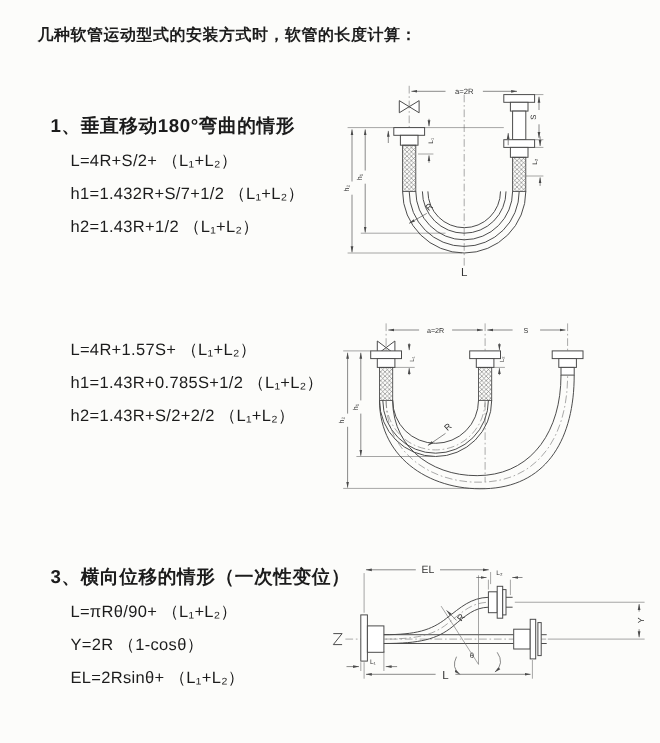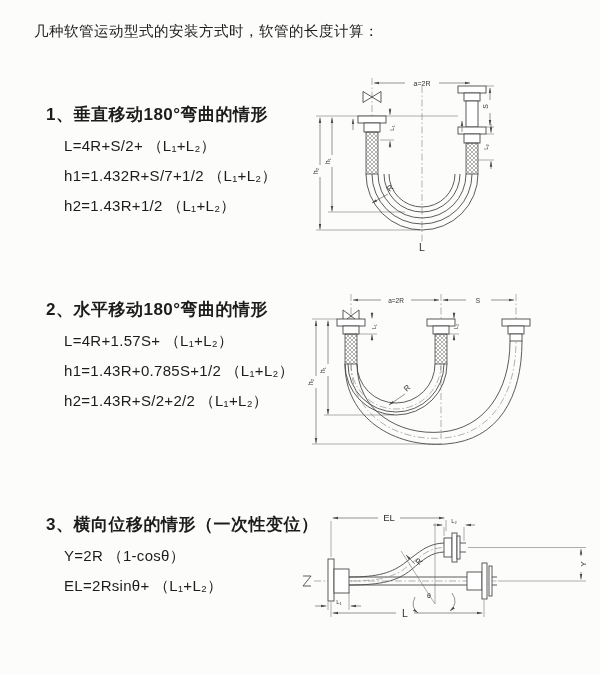--- a/index.html
+++ b/index.html
@@ -1,18 +1,18 @@
 <!DOCTYPE html>
 <html><head>
 <meta charset="utf-8">
 <style>
   html,body{margin:0;padding:0;}
   body{width:600px;height:675px;position:relative;background:#fcfcfa;
        font-family:"Liberation Sans","DejaVu Sans",sans-serif;color:#1c1c1c;overflow:hidden;}
-  .title{position:absolute;left:34px;top:22px;font-size:14.5px;font-weight:normal;letter-spacing:.5px;}
+  .title{position:absolute;left:34px;top:22px;font-size:14.5px;font-weight:bold;letter-spacing:.5px;}
   .sec{position:absolute;left:46px;}
   #sec1{top:103px;} #sec2{top:298px;} #sec3{top:513px;}
   .sec-heading{font-size:17px;font-weight:bold;letter-spacing:.5px;}
   .f{margin:11px 0 0 18px;font-size:15px;letter-spacing:.3px;white-space:nowrap;}
   .dia{position:absolute;}
   #dia1{left:310px;top:70px;} #dia2{left:306px;top:286px;} #dia3{left:298px;top:503px;}
   .pt{stroke:#4a4a4a;fill:#fff;stroke-width:.9;}
   .ln{stroke:#4a4a4a;fill:none;stroke-width:.9;}
   .dim{stroke:#5a5a5a;fill:none;stroke-width:.65;}
   .thin{stroke:#6a6a6a;fill:none;stroke-width:.55;}
@@ -121,21 +121,20 @@
   </g>
 
   <g>
     <path class="dim" d="M43,60 L43,49" marker-end="url(#ar1)"></path>
     <path class="dim" d="M152,62 L152,51" marker-end="url(#ar1)"></path>
   </g>
   <text class="lbl" x="112" y="181" font-size="10.5" text-anchor="middle">L</text>
 </svg>
 
 <div class="sec" id="sec2">
-  <div class="sec-heading">2、水平移动180°弯曲的情形</div>
   <div class="f">L=4R+1.57S+ （L₁+L₂）</div>
   <div class="f">h1=1.43R+0.785S+1/2 （L₁+L₂）</div>
   <div class="f">h2=1.43R+S/2+2/2 （L₁+L₂）</div>
 </div>
 
 <svg class="dia" id="dia2" width="290" height="175" viewBox="0 0 290 175">
   <defs>
     <marker id="ar2" markerWidth="9" markerHeight="6" refX="8.2" refY="3" orient="auto">
       <path d="M0,1.1 L8.5,3 L0,4.9 Z" fill="#4a4a4a"></path>
     </marker>
@@ -221,20 +220,21 @@
   </g>
 
   <g>
     <path class="dim" d="M99,108 L83,119" marker-end="url(#ar2)"></path>
     <text class="lbl" font-size="8" text-anchor="middle" transform="translate(103,104) rotate(-42)">R</text>
   </g>
 </svg>
 
 <div class="sec" id="sec3">
   <div class="sec-heading">3、横向位移的情形（一次性变位）</div>
+  <div class="f">L=πRθ/90+ （L₁+L₂）</div>
   <div class="f">Y=2R （1-cosθ）</div>
   <div class="f">EL=2Rsinθ+ （L₁+L₂）</div>
 </div>
 
 <svg class="dia" id="dia3" width="300" height="140" viewBox="0 0 300 140">
   <defs>
     <marker id="ar3" markerWidth="9" markerHeight="6" refX="8.2" refY="3" orient="auto">
       <path d="M0,1.1 L8.5,3 L0,4.9 Z" fill="#4a4a4a"></path>
     </marker>
   </defs>

